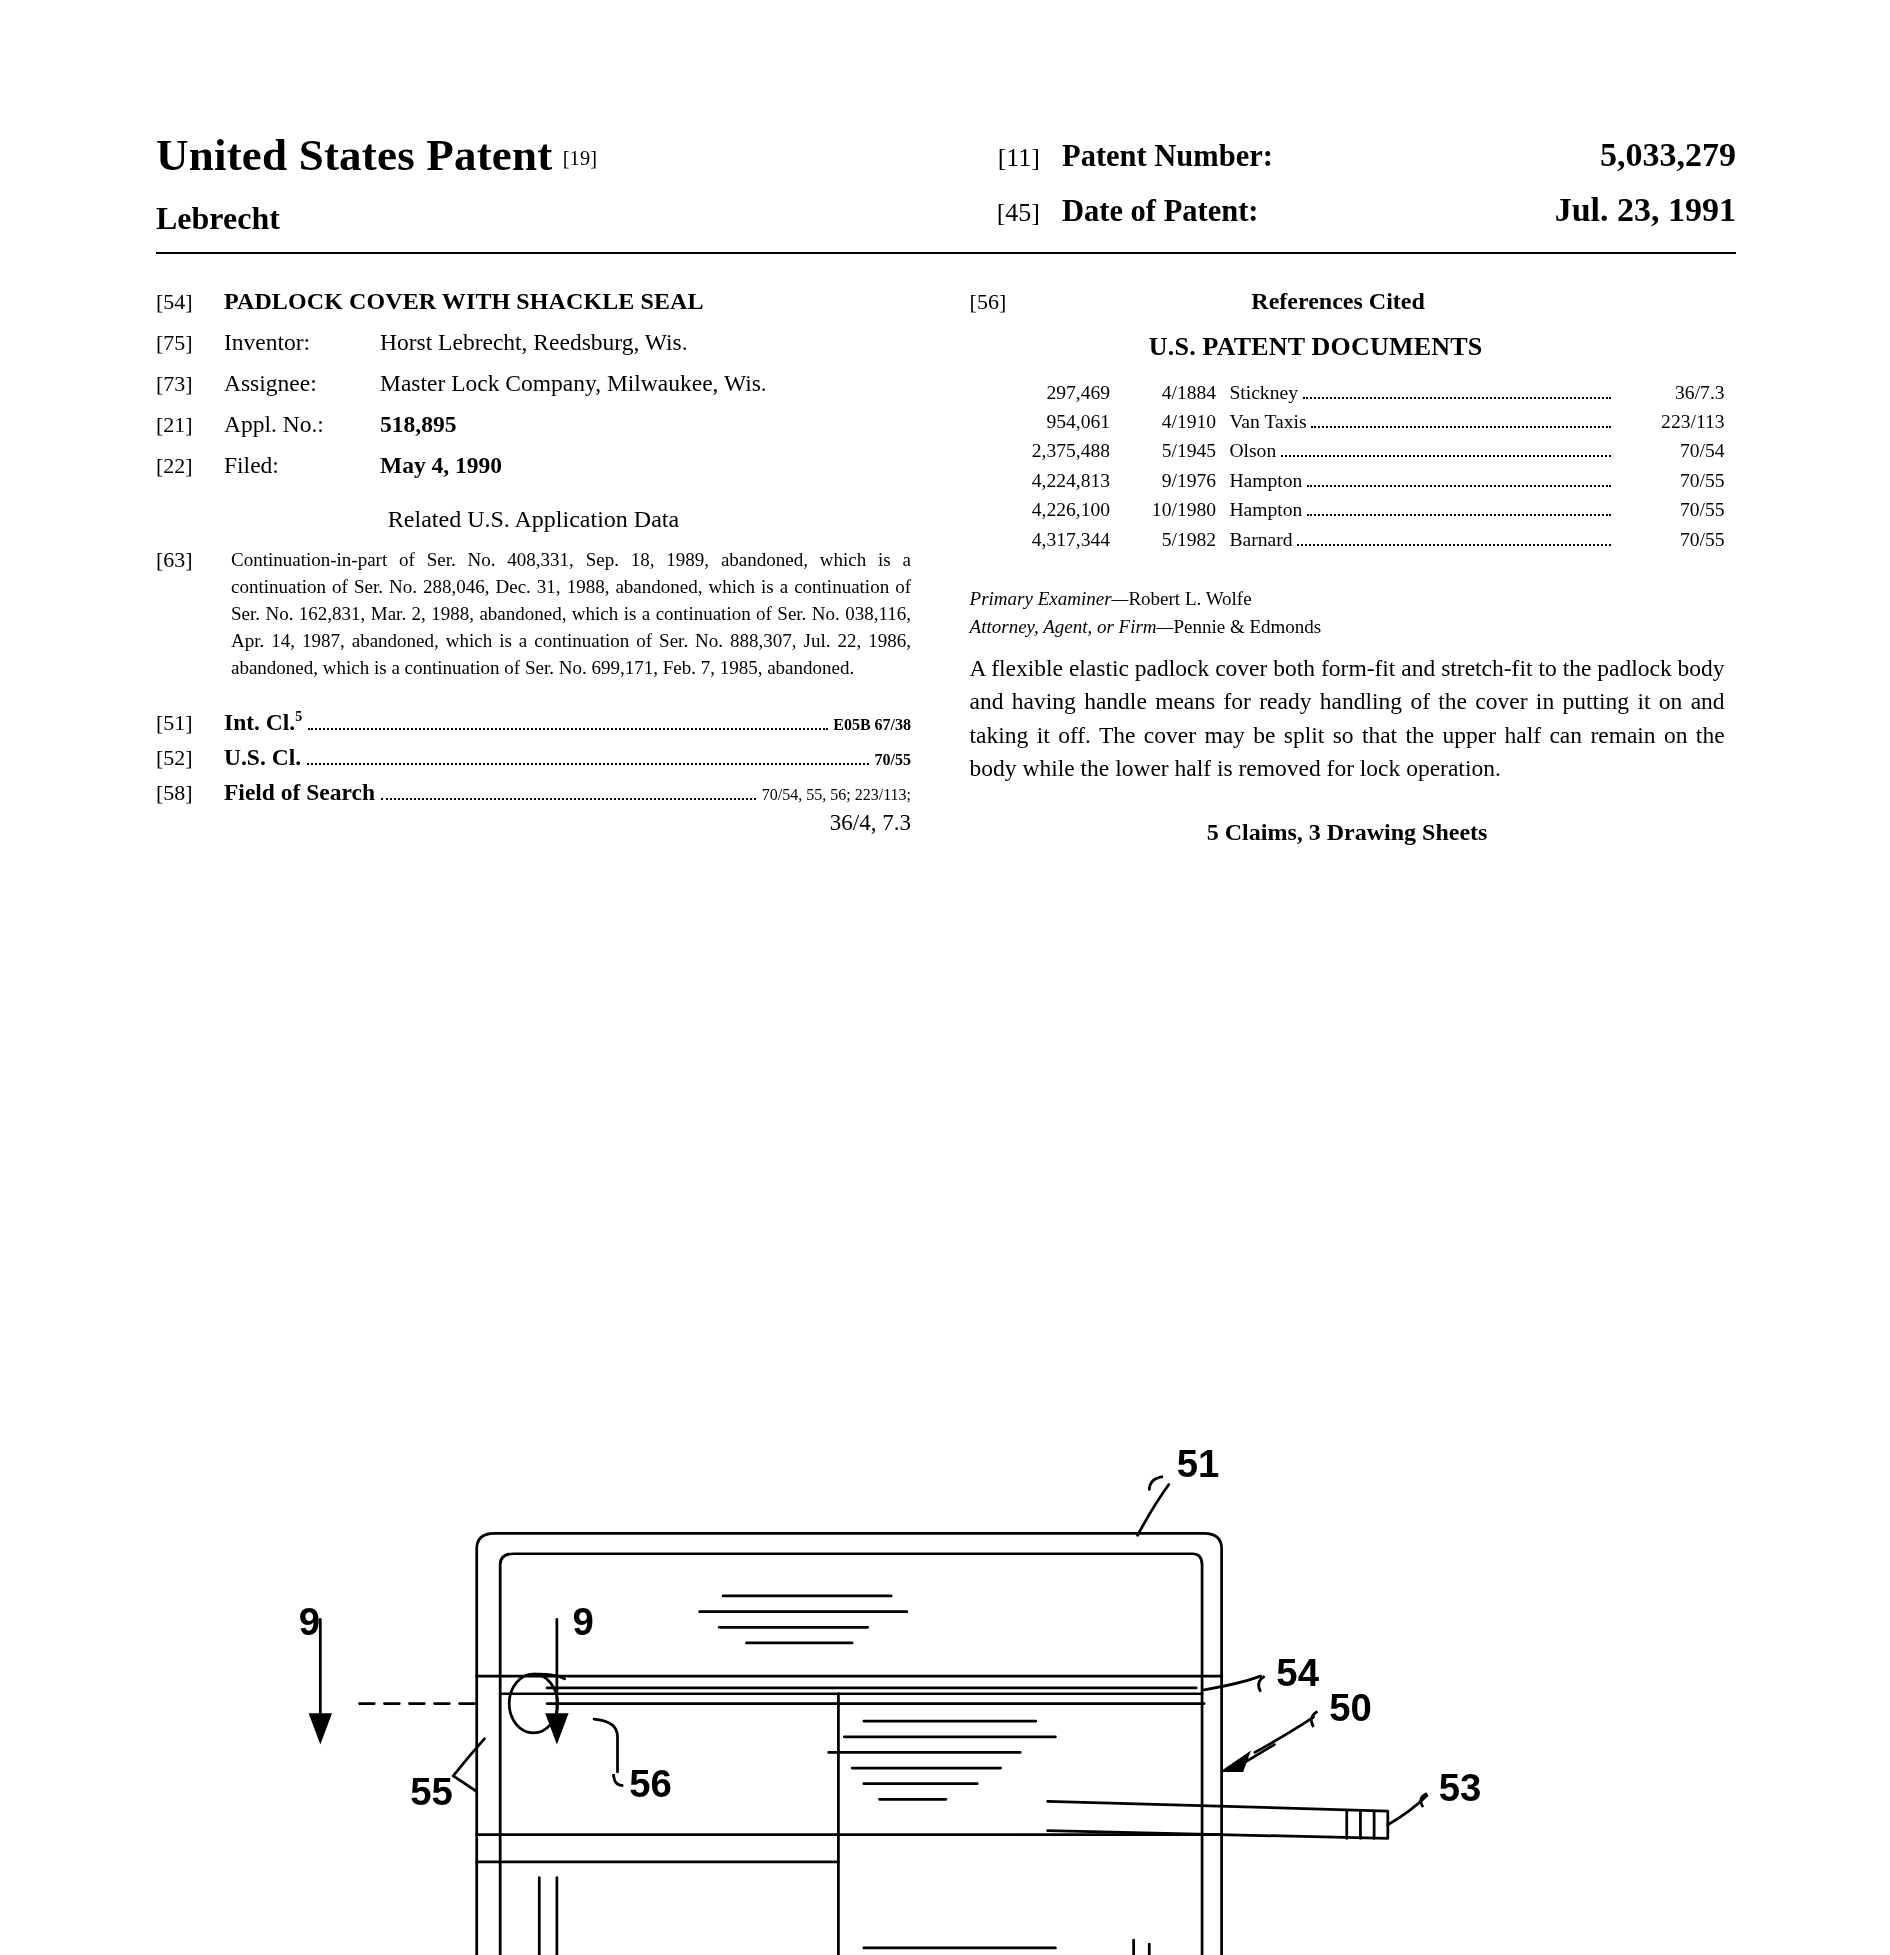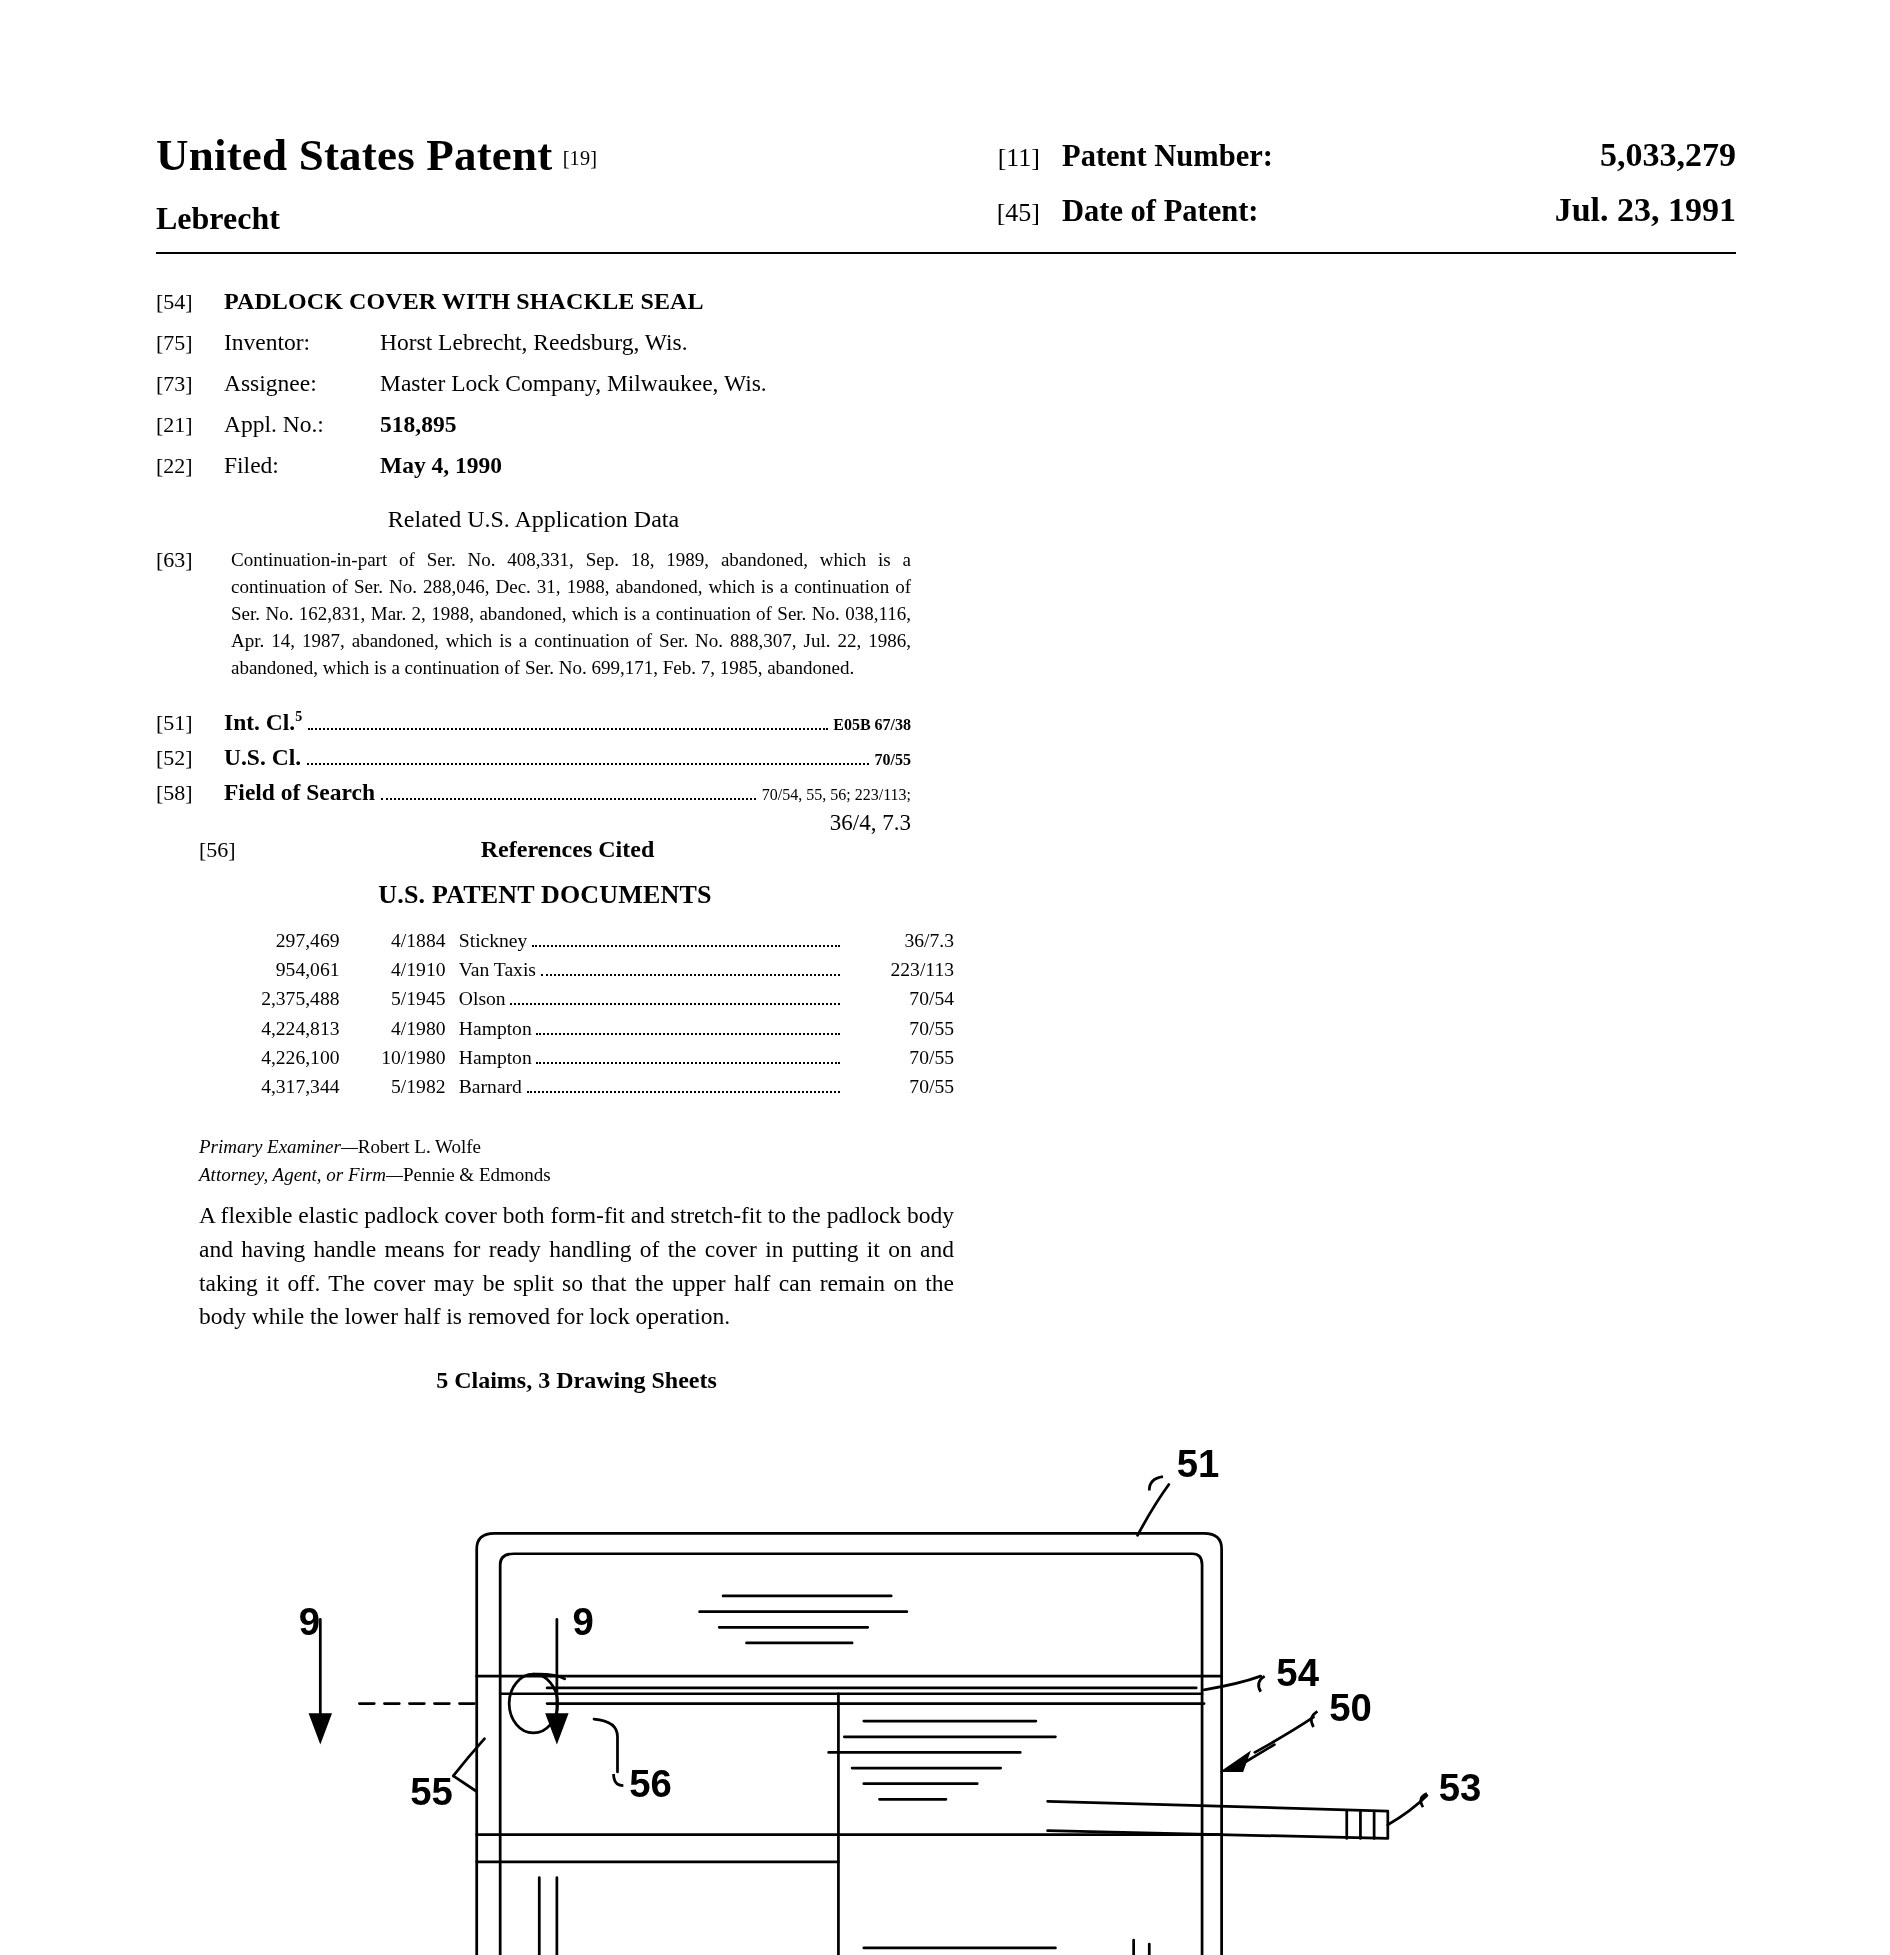--- a/index.html
+++ b/index.html
@@ -84,21 +84,21 @@
     flex: none;
   }
   .rule {
     border-top: 2.7px solid #000;
     margin-top: 15px;
   }
 
   
   .columns {
     display: flex;
-    flex-direction: column;
+    flex-direction: row;
     margin-top: 34px;
   }
   .col-left {
     width: 755px;
     flex: none;
     padding-right: 15.6px;
   }
   .col-right {
     width: 755px;
     flex: none;
@@ -427,21 +427,21 @@
           </div>
           <div class="ref-row">
             <span class="ref-num">2,375,488</span>
             <span class="ref-date">5/1945</span>
             <span class="ref-name">Olson</span>
             <span class="ref-dots"></span>
             <span class="ref-class">70/54</span>
           </div>
           <div class="ref-row">
             <span class="ref-num">4,224,813</span>
-            <span class="ref-date">4/1980</span>
+            <span class="ref-date">9/1976</span>
             <span class="ref-name">Hampton</span>
             <span class="ref-dots"></span>
             <span class="ref-class">70/55</span>
           </div>
           <div class="ref-row">
             <span class="ref-num">4,226,100</span>
             <span class="ref-date">10/1980</span>
             <span class="ref-name">Hampton</span>
             <span class="ref-dots"></span>
             <span class="ref-class">70/55</span>

